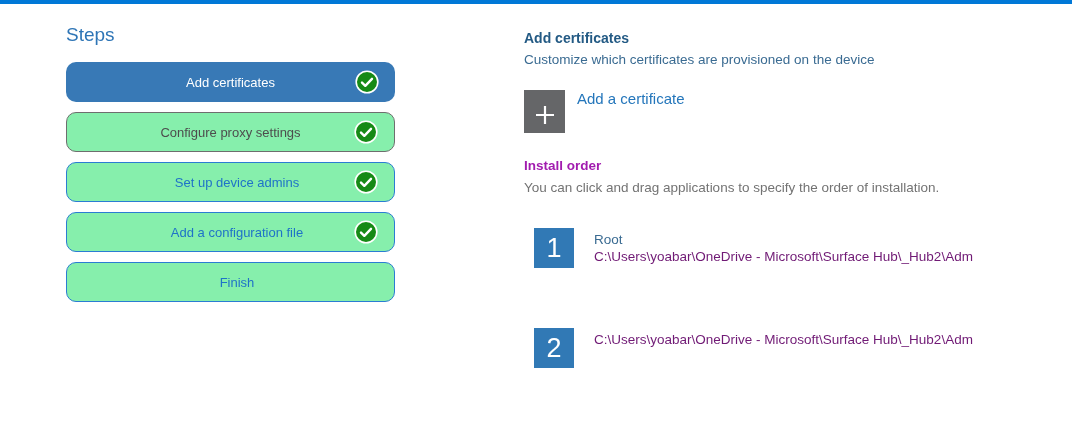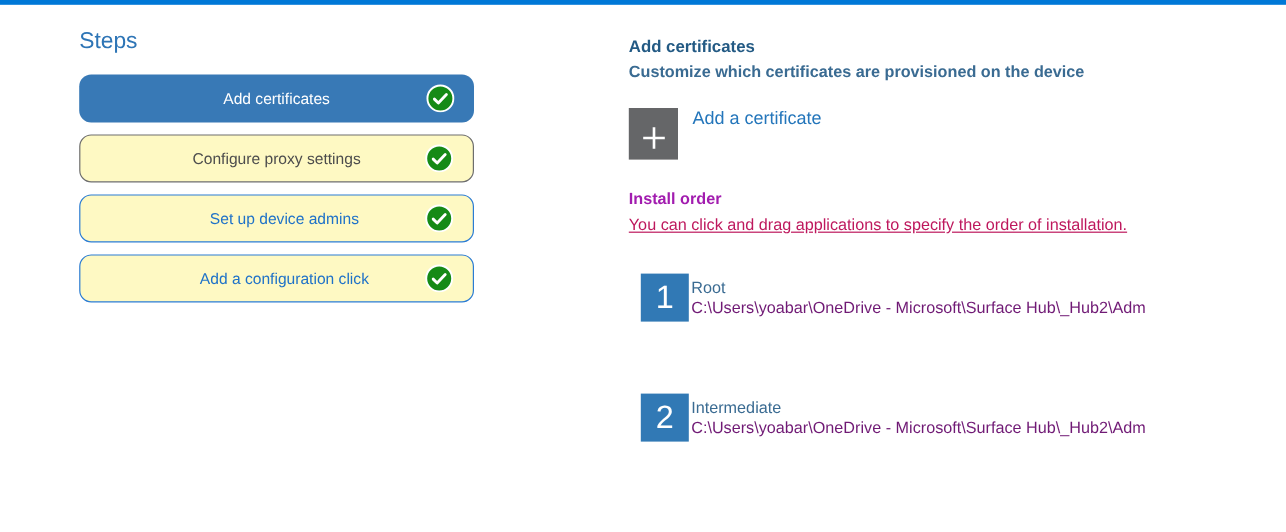--- a/index.html
+++ b/index.html
@@ -5,44 +5,44 @@
   * { margin:0; padding:0; box-sizing:border-box; }
   html,body { width:1072px; height:443px; background:#ffffff; overflow:hidden;
               font-family:"Liberation Sans", sans-serif; }
   .topbar { position:absolute; left:0; top:0; width:1072px; height:4px; background:#0078d7; }
 
   
   .steps-title { position:absolute; left:66px; top:24px; font-size:19px; font-weight:400; color:#2e75b6; }
   .steps { position:absolute; left:66px; top:62px; width:329px; }
   .step { position:relative; height:40px; margin-bottom:10px; border-radius:10px;
           display:flex; align-items:center; justify-content:center;
-          font-size:13px; background:#fef9c3; cursor:pointer; }
+          font-size:13px; background:#86efac; cursor:pointer; }
   .step.selected { background:#3879b6; color:#ffffff; }
   .step.visited  { border:1px solid #6e6e6e; color:#4d4d4d; }
   .step.todo     { border:1px solid #2b7cd3; color:#1f72c8;padding-left:13px; }
   .check { position:absolute; right:16px; top:50%; transform:translateY(-50%); width:24px; height:24px; }
 
   
   .content { position:absolute; left:524px; top:0; width:548px; height:443px; }
   .content-heading { position:absolute; left:0; top:30px; font-size:14px; font-weight:700; color:#235a84; }
-  .content-sub { position:absolute; left:0; top:52px; font-size:13.5px; color:#3a6b92;font-weight:bold; }
+  .content-sub { position:absolute; left:0; top:52px; font-size:13.5px; color:#3a6b92; }
 
   .add-row { position:absolute; left:0; top:90px; display:flex; align-items:flex-start; cursor:pointer; }
   .plus-box { width:41px; height:43px; background:#656668; display:flex; align-items:center; justify-content:center; padding-top:7px; }
   .add-label { margin-left:12px; margin-top:0; font-size:15px; color:#2476bb; }
 
   .io-heading { position:absolute; left:0; top:158px; font-size:13.5px; font-weight:700; color:#a21caf; }
-  .io-desc { position:absolute; left:0; top:180px; font-size:13.5px; color:#be185d;text-decoration:underline; }
+  .io-desc { position:absolute; left:0; top:180px; font-size:13.5px; color:#737373; }
 
   .io-item { position:absolute; left:10px; display:flex; align-items:flex-start; cursor:grab; }
   .io-item.first  { top:228px; }
   .io-item.second { top:328px; }
   .num-box { width:40px; height:40px; background:#3179b5; color:#ffffff; font-size:27px;
              display:flex; align-items:center; justify-content:center; flex:0 0 auto; }
-  .item-text { margin-left:2px; padding-top:3px; }
+  .item-text { margin-left:20px; padding-top:3px; }
   .item-name { font-size:13.5px; color:#3a6b92; line-height:17px; }
   .item-path { font-size:13.5px; color:#701a75; line-height:17px; white-space:nowrap; }
 </style>
 </head>
 <body>
 
 <div class="topbar"></div>
 
 <div class="steps-title">Steps</div>
 
@@ -62,25 +62,28 @@
     </svg>
   </div>
   <div class="step todo">
     <span>Set up device admins</span>
     <svg class="check" viewBox="0 0 24 24">
       <circle cx="12" cy="12" r="10.8" fill="#168a16" stroke="#ffffff" stroke-width="1.6"></circle>
       <path d="M7 12.6l3.3 3.2 6.7-7" stroke="#ffffff" stroke-width="2.4" fill="none" stroke-linecap="round" stroke-linejoin="round"></path>
     </svg>
   </div>
   <div class="step todo">
-    <span>Add a configuration click</span>
+    <span>Add a configuration file</span>
     <svg class="check" viewBox="0 0 24 24">
       <circle cx="12" cy="12" r="10.8" fill="#168a16" stroke="#ffffff" stroke-width="1.6"></circle>
       <path d="M7 12.6l3.3 3.2 6.7-7" stroke="#ffffff" stroke-width="2.4" fill="none" stroke-linecap="round" stroke-linejoin="round"></path>
     </svg>
+  </div>
+  <div class="step todo">
+    <span>Finish</span>
   </div>
 </div>
 
 <div class="content">
   <div class="content-heading">Add certificates</div>
   <div class="content-sub">Customize which certificates are provisioned on the device</div>
 
   <div class="add-row">
     <div class="plus-box">
       <svg width="22" height="22" viewBox="0 0 22 22">
@@ -97,17 +100,16 @@
     <div class="num-box">1</div>
     <div class="item-text">
       <div class="item-name">Root</div>
       <div class="item-path">C:\Users\yoabar\OneDrive - Microsoft\Surface Hub\_Hub2\Adm</div>
     </div>
   </div>
 
   <div class="io-item second">
     <div class="num-box">2</div>
     <div class="item-text">
-      <div class="item-name">Intermediate</div>
       <div class="item-path">C:\Users\yoabar\OneDrive - Microsoft\Surface Hub\_Hub2\Adm</div>
     </div>
   </div>
 </div>
 
 </body></html>

